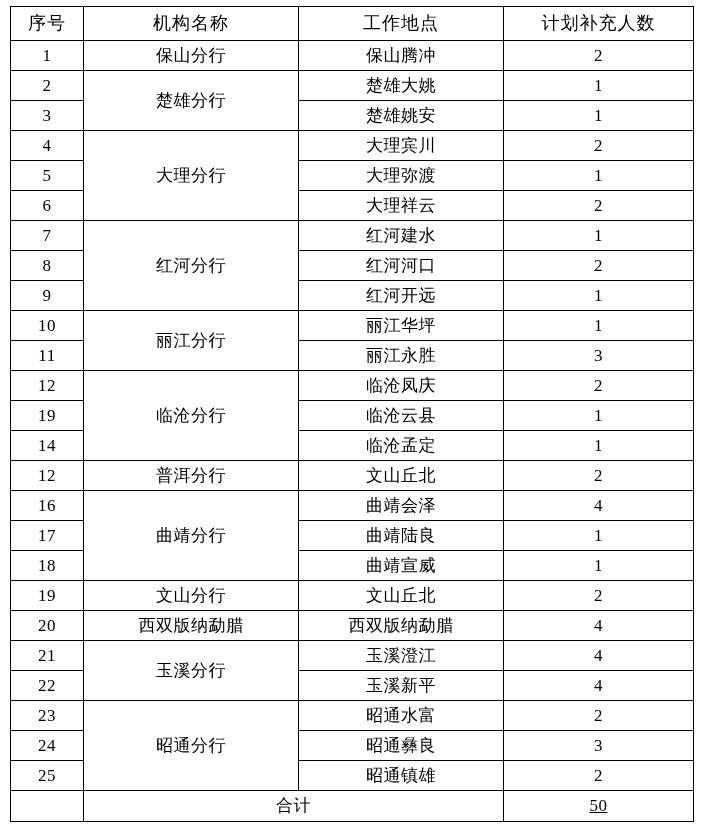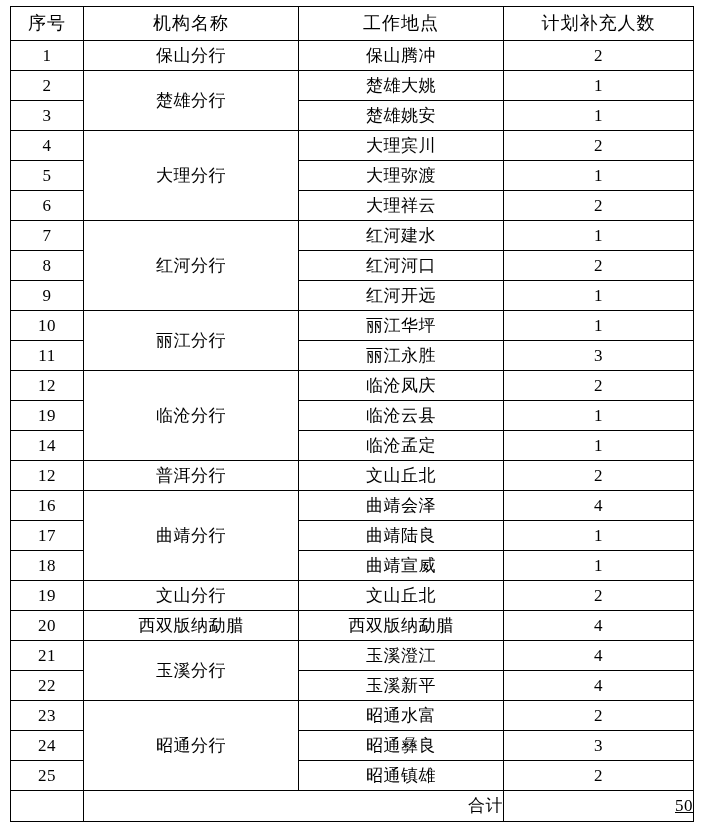--- a/index.html
+++ b/index.html
@@ -46,21 +46,20 @@
   col.c-loc { width: 205px; }
   col.c-num { width: 190px; }
 
   td.idx { font-family: "Liberation Serif", "DejaVu Serif", serif; font-size: 17px; }
   td.org { font-size: 17px; letter-spacing: 1px; }
   td.loc { font-size: 17px; letter-spacing: 1px; }
   td.num { font-size: 17px; }
 
   tr.total td {
     height: 30px;
-    text-align: right;
   }
   td.total-label {
     font-weight: bold;
     font-size: 18px;
     letter-spacing: 2px;
   }
   td.total-value {
     font-weight: bold;
     font-size: 18px;
     text-decoration: underline;

